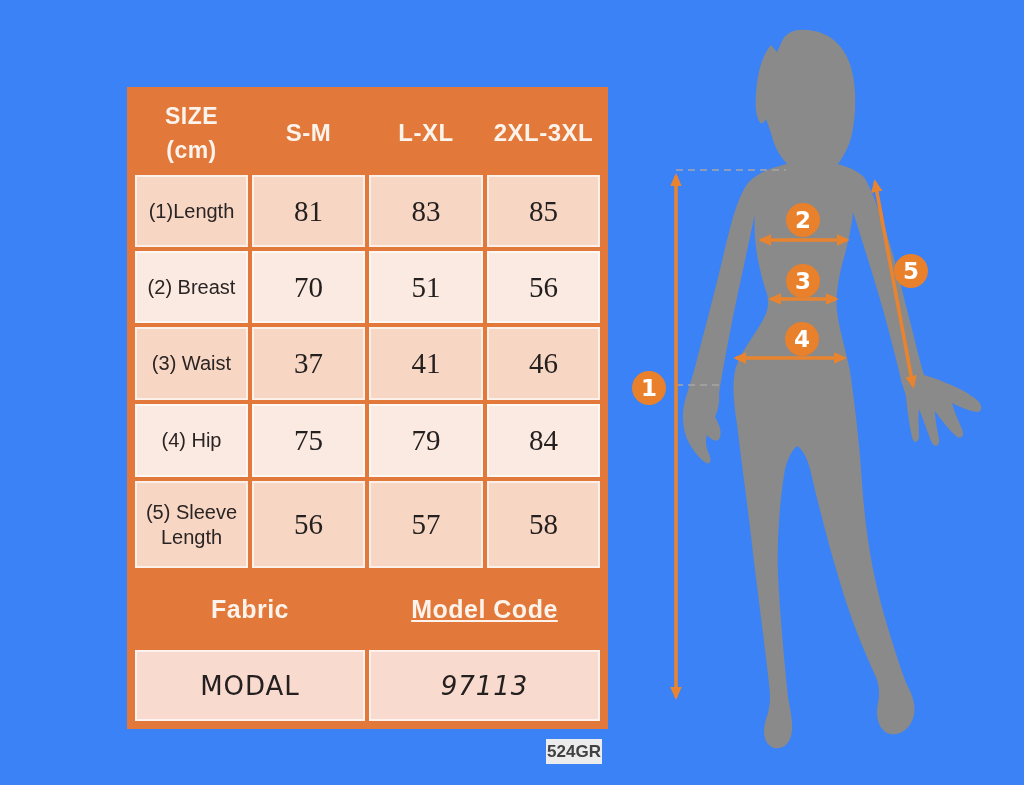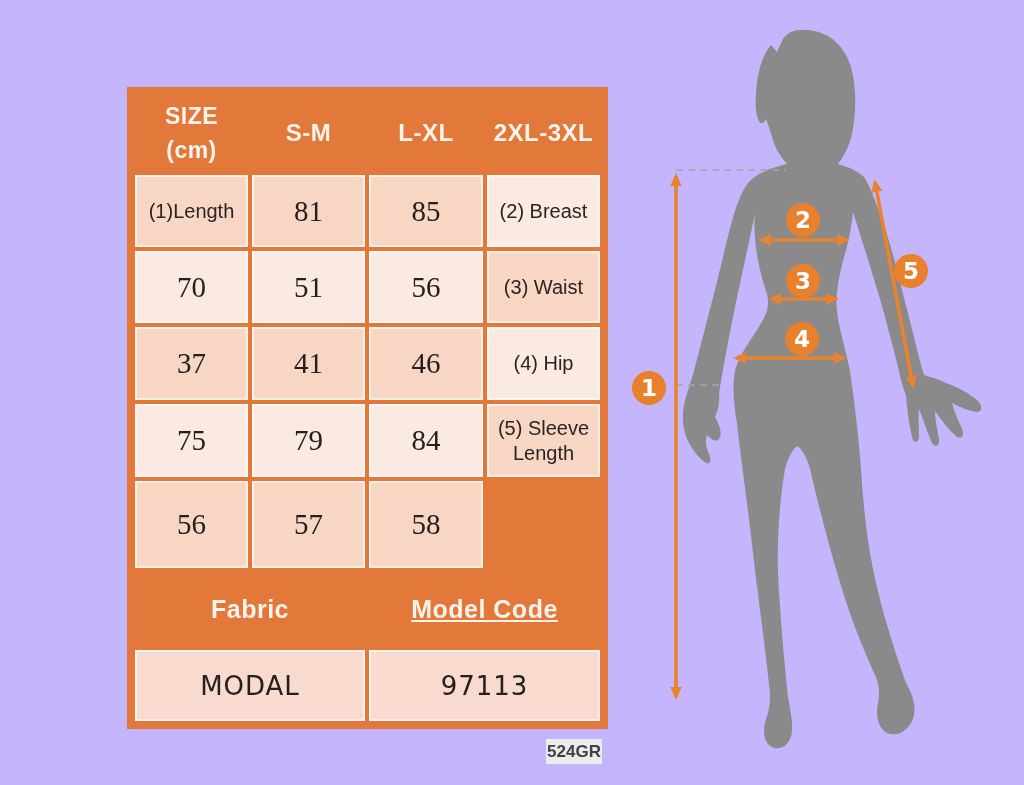--- a/index.html
+++ b/index.html
@@ -1,17 +1,17 @@
 <!DOCTYPE html>
 <html><head>
 <meta charset="utf-8">
 <style>
   html,body { margin:0; padding:0; background:#ffffff; }
   .canvas {
-    position:relative; width:1024px; height:785px; background:#c4b5fd;
+    position:relative; width:1024px; height:785px; background:#3b82f6;
     font-family:"Liberation Sans", sans-serif; overflow:hidden;
   }
   
   .size-table {
     position:absolute; left:127px; top:87px;
     width:469px; height:630px;
     border:6px solid #e2793a; background:#e2793a;
     display:grid;
     grid-template-columns:117px 117px 118px 117px;
     grid-template-rows:80px 76px 76px 77px 77px 91px 78px 75px;
@@ -60,20 +60,21 @@
     <div class="cell hdr size-hdr">
       <span>SIZE</span>
       <span>(cm)</span>
     </div>
     <div class="cell hdr">S-M</div>
     <div class="cell hdr">L-XL</div>
     <div class="cell hdr">2XL-3XL</div>
 
     <div class="cell lbl rowA light">(1)Length</div>
     <div class="cell val rowA light">81</div>
+    <div class="cell val rowA light">83</div>
     <div class="cell val rowA light">85</div>
 
     <div class="cell lbl rowB light">(2) Breast</div>
     <div class="cell val rowB light">70</div>
     <div class="cell val rowB light">51</div>
     <div class="cell val rowB light">56</div>
 
     <div class="cell lbl rowA light">(3) Waist</div>
     <div class="cell val rowA light">37</div>
     <div class="cell val rowA light">41</div>
@@ -86,21 +87,21 @@
 
     <div class="cell lbl rowA light">(5) Sleeve Length</div>
     <div class="cell val rowA light">56</div>
     <div class="cell val rowA light">57</div>
     <div class="cell val rowA light">58</div>
 
     <div class="cell hdr" style="grid-column:1/3; font-size:25px;">Fabric</div>
     <div class="cell hdr" style="grid-column:3/5; font-size:25px;text-decoration:underline;">Model Code</div>
 
     <div class="cell bigval bottomRow light" style="grid-column:1/3;">MODAL</div>
-    <div class="cell bigval bottomRow light" style="grid-column:3/5;">97113</div>
+    <div class="cell bigval bottomRow light" style="grid-column:3/5;font-style:italic;">97113</div>
   </div>
 
   <div class="footer-code">524GR</div>
 
   <svg class="figure-svg" width="1024" height="785" viewBox="0 0 1024 785">
     <defs>
       <marker id="ah" viewBox="0 0 10 10" refX="7" refY="5" markerWidth="4" markerHeight="4" orient="auto-start-reverse">
         <path d="M0,1 L9,5 L0,9 Z" fill="#e8842f"></path>
       </marker>
     </defs>

